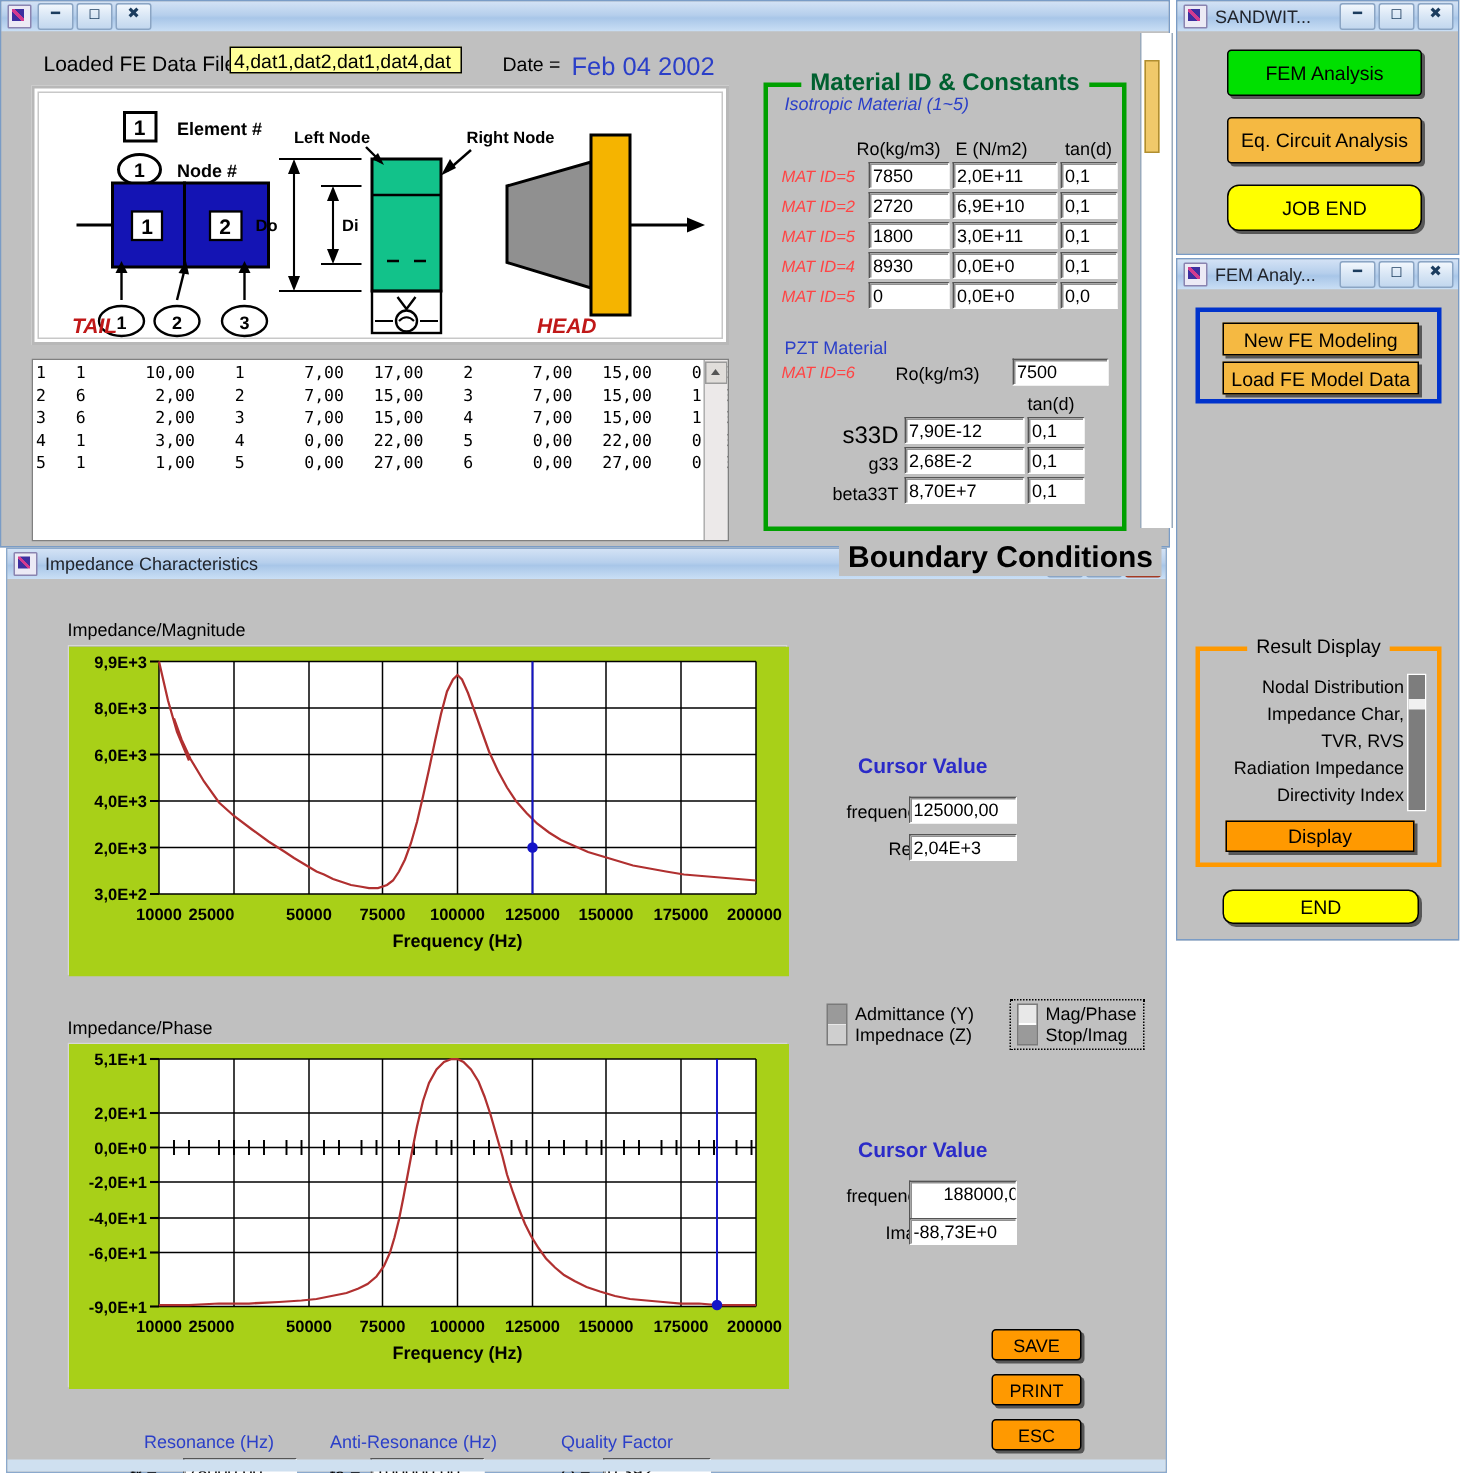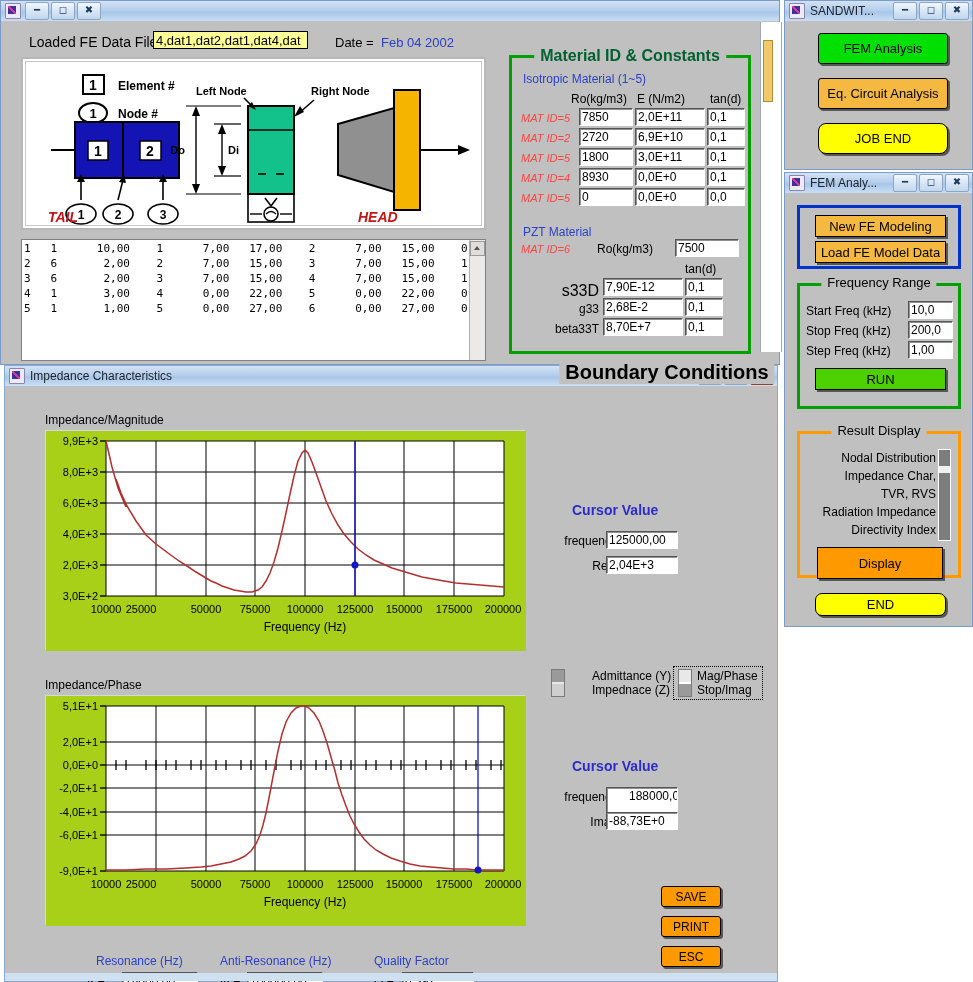--- a/index.html
+++ b/index.html
@@ -110,21 +110,21 @@
   #femwin{left:784px;top:172px;width:189px;height:455px;}
   #femwin .body{position:absolute;left:0;top:20px;right:0;bottom:0;background:#c0c0c0;}
 
   .bluebox{position:absolute;border:3px solid #0033cc;box-sizing:border-box;}
 
   
   #impwin{left:4px;top:365px;width:774px;height:617px;border:1px solid #8aa9cd;}
   #impwin .body{position:absolute;left:0;top:20px;right:0;bottom:0;background:#c0c0c0;}
   #impwin .bottomband{position:absolute;left:0;right:0;bottom:0;height:8px;background:#cfe0f0;}
 
-  .plotwrap{position:absolute;background:#a3a3a3;border:1px solid #d8d8d8;box-sizing:border-box;}
+  .plotwrap{position:absolute;background:#a3a3a3;border:1px solid #d8d8d8;box-sizing:border-box;font-weight:bold;}
   .plottitle{position:absolute;font-size:12px;color:#000;}
 
   .cursortitle{position:absolute;color:#2b2bc8;font-weight:bold;font-size:14px;}
 
   .radiogrp{position:absolute;font-size:12px;}
   .ctlglyph{
     display:inline-block;width:12px;height:26px;vertical-align:middle;
     background:linear-gradient(180deg,#9a9a9a 0%,#9a9a9a 48%,#e8e8e8 48%,#e8e8e8 52%,#cfcfcf 52%,#cfcfcf 100%);
     border:1px solid #7a7a7a;margin-right:5px;
   }
@@ -153,21 +153,21 @@
       <div class="tb-btn">
           <span>✖</span>
         </div>
     </div>
   </div>
   <div class="body">
 
     <div class="lbl" style="left:28px;top:13px;font-size:14px;">Loaded FE Data File</div>
     <div class="fld yellow" style="left:152px;top:10px;width:155px;height:18px;font-size:13px;line-height:17px;">4,dat1,dat2,dat1,dat4,dat</div>
     <div class="lbl" style="left:334px;top:14px;font-size:13px;">Date =</div>
-    <div class="lbl" style="left:380px;top:14px;font-size:13px;color:#2b3fc8;">Feb 04 2002</div>
+    <div class="lbl" style="left:380px;top:14px;font-size:17px;color:#2b3fc8;">Feb 04 2002</div>
 
     <div id="diagram">
       <div class="inner">
         <svg width="457" height="165" viewBox="0 0 457 165">
 
           <rect x="57" y="13" width="21" height="19" fill="#fff" stroke="#000" stroke-width="2"></rect>
           <text x="67" y="28" font-size="14" font-weight="bold" text-anchor="middle" font-family="Liberation Sans, sans-serif">1</text>
           <text x="92" y="28" font-size="12" font-weight="bold" font-family="Liberation Sans, sans-serif">Element #</text>
           <ellipse cx="67" cy="51" rx="14" ry="10" fill="#fff" stroke="#000" stroke-width="2"></ellipse>
           <text x="67" y="56" font-size="13" font-weight="bold" text-anchor="middle" font-family="Liberation Sans, sans-serif">1</text>
@@ -252,21 +252,21 @@
       </div>
       <div class="scroll">
         <div class="up"></div>
       </div>
     </div>
 
     <div class="group" id="matgroup">
       <div class="gtitle">Material ID &amp; Constants</div>
       <div class="gbox"></div>
 
-      <div class="lbl bluehdr" style="left:14px;top:25px;">Isotropic Material (1~5)</div>
+      <div class="lbl bluehdr" style="left:14px;top:15px;font-style:italic;">Isotropic Material (1~5)</div>
 
       <div class="lbl" style="left:62px;top:45px;font-size:12px;">Ro(kg/m3)</div>
       <div class="lbl" style="left:128px;top:45px;font-size:12px;">E (N/m2)</div>
       <div class="lbl" style="left:201px;top:45px;font-size:12px;">tan(d)</div>
 
       <div class="lbl matid" style="left:12px;top:65px;">MAT ID=5</div>
       <div class="fld inset" style="left:70px;top:61px;width:54px;height:18px;">7850</div>
       <div class="fld inset" style="left:126px;top:61px;width:70px;height:18px;">2,0E+11</div>
       <div class="fld inset" style="left:198px;top:61px;width:38px;height:18px;">0,1</div>
 
@@ -360,47 +360,36 @@
           <span>✖</span>
         </div>
     </div>
   </div>
   <div class="body">
 
     <div class="bluebox" style="left:12px;top:12px;width:164px;height:64px;"></div>
     <div class="btn3d btn-orange" style="left:30px;top:22px;width:131px;height:22px;">New FE Modeling</div>
     <div class="btn3d btn-orange" style="left:30px;top:48px;width:131px;height:22px;">Load FE Model Data</div>
 
-    <div class="group" style="left:12px;top:82px;width:164px;height:134px;">
-      <div class="gtitle" style="font-size:13px;">Frequency Range</div>
-      <div class="gbox"></div>
-      <div class="lbl" style="left:9px;top:29px;font-size:12px;">Start Freq (kHz)</div>
-      <div class="fld inset" style="left:111px;top:26px;width:45px;height:18px;">10,0</div>
-      <div class="lbl" style="left:9px;top:49px;font-size:12px;">Stop Freq (kHz)</div>
-      <div class="fld inset" style="left:111px;top:46px;width:45px;height:18px;">200,0</div>
-      <div class="lbl" style="left:9px;top:69px;font-size:12px;">Step Freq (kHz)</div>
-      <div class="fld inset" style="left:111px;top:66px;width:45px;height:18px;">1,00</div>
-      <div class="btn3d btn-runs" style="left:18px;top:93px;width:131px;height:22px;">RUN</div>
-    </div>
 
     <div class="group" style="left:12px;top:230px;width:164px;height:155px;">
       <div class="gtitle" style="font-size:13px;">Result Display</div>
       <div class="gbox" style="border:3px solid #ff9900;"></div>
 
       <div class="resultlist" style="left:6px;top:26px;width:133px;">
         <div>Nodal Distribution</div>
         <div>Impedance Char,</div>
         <div>TVR, RVS</div>
         <div>Radiation Impedance</div>
         <div>Directivity Index</div>
       </div>
       <div class="resultscroll" style="left:141px;top:26px;height:90px;">
         <div class="thumb" style="top:16px;"></div>
       </div>
-      <div class="btn3d btn-orange2" style="left:20px;top:124px;width:126px;height:32px;">Display</div>
+      <div class="btn3d btn-orange2" style="left:20px;top:124px;width:126px;height:21px;">Display</div>
     </div>
 
     <div class="btn3d btn-yellow" style="left:30px;top:400px;width:131px;height:23px;border-radius:7px;">END</div>
   </div>
 </div>
 
 <div class="win" id="impwin">
   <div class="titlebar">
     <div class="tb-icon"></div>
     <div class="tb-title">Impedance Characteristics</div>
@@ -479,21 +468,21 @@
       </svg>
     </div>
 
     <div class="cursortitle" style="left:567px;top:116px;">Cursor Value</div>
     <div class="lbl" style="left:524px;top:148px;width:88px;text-align:right;font-size:12px;">frequency</div>
     <div class="fld inset" style="left:601px;top:145px;width:72px;height:18px;">125000,00</div>
     <div class="lbl" style="left:524px;top:173px;width:88px;text-align:right;font-size:12px;">Real</div>
     <div class="fld inset" style="left:601px;top:170px;width:72px;height:18px;">2,04E+3</div>
 
     <div class="radiogrp" style="left:546px;top:283px;">
-      <div style="display:flex;align-items:center;gap:22px;">
+      <div style="display:flex;align-items:center;">
         <span class="ctlglyph"></span>
         <span style="line-height:14px;">
           <span style="display:block;">Admittance (Y)</span>
           <span style="display:block;">Impednace (Z)</span>
         </span>
       </div>
     </div>
     <div class="radiogrp dotted" style="left:668px;top:280px;">
       <div style="display:flex;align-items:center;">
         <span class="ctlglyph alt"></span>

